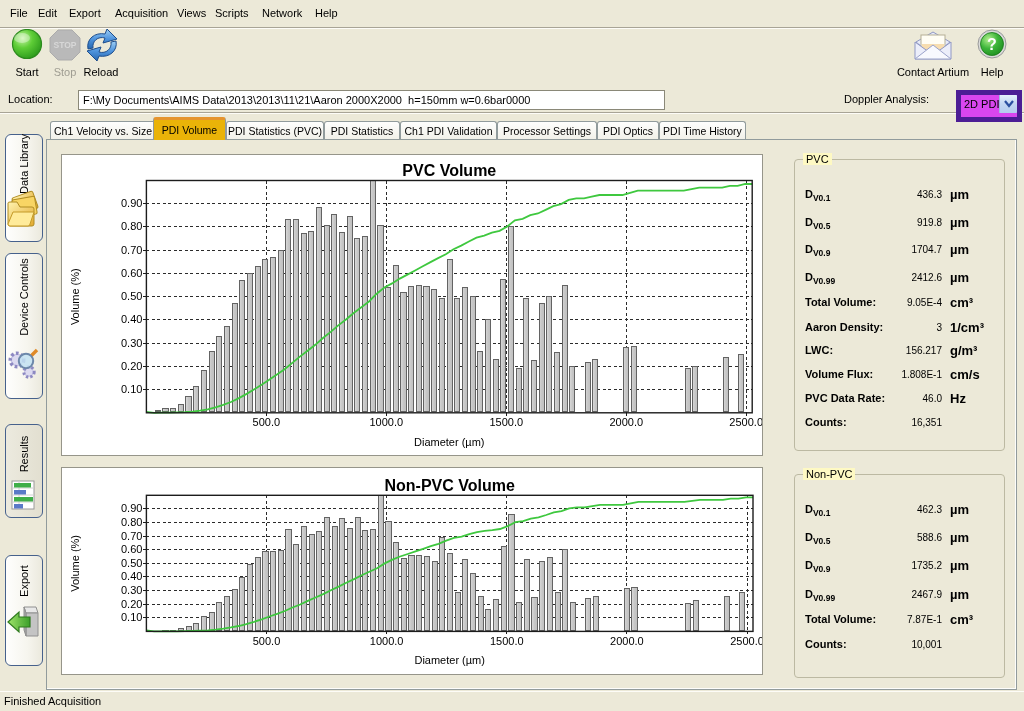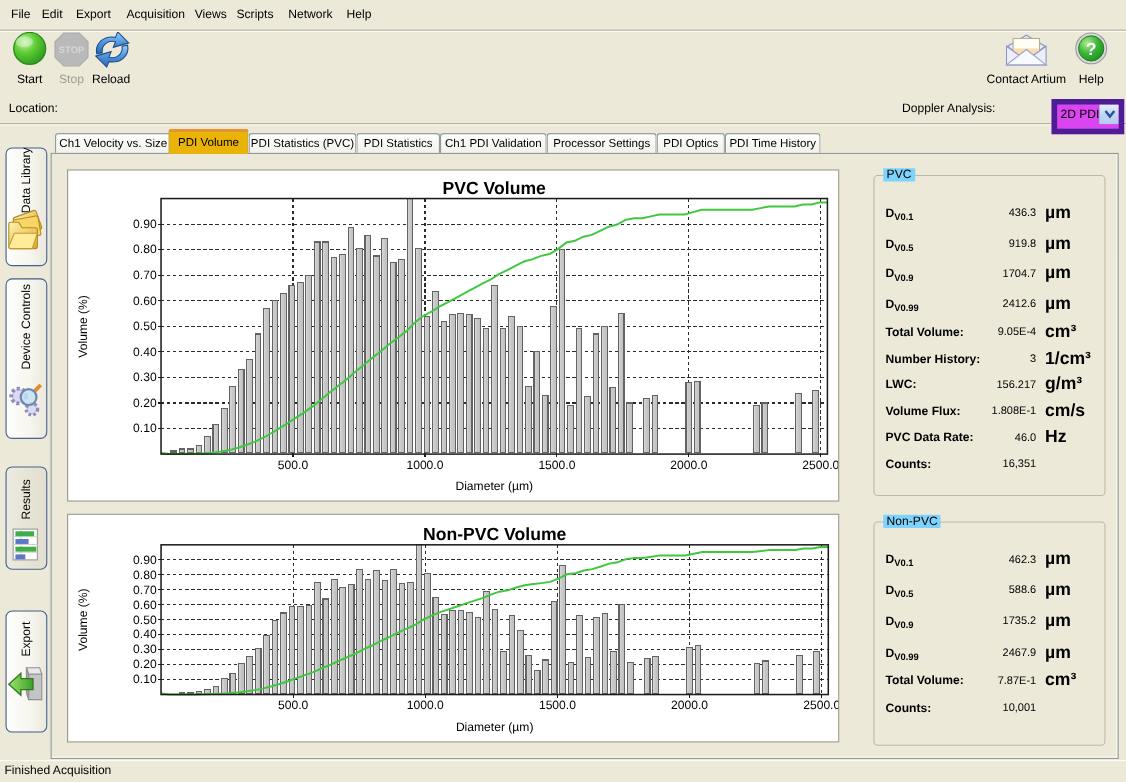--- a/index.html
+++ b/index.html
@@ -17,26 +17,26 @@
 #combo .btn { position:absolute; right:0; top:0; width:18px; height:18px; background:linear-gradient(180deg,#e6f0fc,#c2d6f2 50%,#b4ccee); border-left:1px solid #9ebcdf; border-radius:0 1px 1px 0; }
 #combo .btn svg { position:absolute; left:3px; top:5px; }
 .sbtn { position:absolute; left:5px; width:38px; border:1px solid #46618c; border-radius:6px; background:linear-gradient(90deg,#fefefd,#f6f5ee 60%,#ebe9dd); }
 .sbtn.sel { background:linear-gradient(90deg,#eceadf,#e2dfd0); }
 .vtext { position:absolute; white-space:nowrap; transform:translate(-50%,-50%) rotate(-90deg); font-size:11px; }
 .tab { position:absolute; top:121px; height:19px; background:linear-gradient(180deg,#fefefd,#f1f0e8); border:1px solid #919b9c; border-bottom:none; border-radius:3px 3px 0 0; text-align:center; padding-top:3px; font-size:10.5px; }
 .tab.sel { top:117px; height:23px; background:#eab308; border-top:3px solid #e5942e; padding-top:4px; z-index:3; }
 #pane { position:absolute; left:46px; top:139px; width:971px; height:551px; background:#ece9d8; border:1px solid #919b9c; border-top:1px solid #919b9c; box-shadow:inset -1px -1px 0 #fdfdfb; }
 .chartbox { position:absolute; left:61px; background:#fff; border:1px solid #96958a; overflow:hidden; }
 .grp { position:absolute; left:794px; width:211px; border:1px solid #bcb9a2; border-radius:4px; }
-.grp .cap { position:absolute; left:8px; top:-7px; background:#7dd3fc; padding:0 3px; font-size:11px; }
+.grp .cap { position:absolute; left:8px; top:-7px; background:#fef9c3; padding:0 3px; font-size:11px; }
 .lbl { position:absolute; left:11px; transform:translateY(-50%); font-size:11px; }
 .lbl.b, .lbl b { font-weight:bold; }
 .sub { font-weight:bold; font-size:8.5px; position:relative; top:3px; }
 .val { position:absolute; right:63px; transform:translateY(-50%); font-size:10px; }
-.unit { position:absolute; left:156px; transform:translateY(-50%); font-size:16px; font-weight:bold; }
+.unit { position:absolute; left:156px; transform:translateY(-50%); font-size:13px; font-weight:bold; }
 #statusbar { position:absolute; left:0; top:691px; width:1024px; height:20px; background:#ece9d8; border-top:1px solid #fdfcf7; padding:3px 0 0 4px; }
 </style></head>
 <body>
 <div id="menubar">
  <span style="left:10px">File</span>
     <span style="left:38px">Edit</span>
  <span style="left:69px">Export</span>
     <span style="left:115px">Acquisition</span>
  <span style="left:177px">Views</span>
     <span style="left:215px">Scripts</span>
@@ -90,21 +90,22 @@
 </div>
 <div class="tblbl" style="left:7px;top:66px;width:40px">Start</div>
 <div class="tblbl dis" style="left:45px;top:66px;width:40px">Stop</div>
 <div class="tblbl" style="left:81px;top:66px;width:40px">Reload</div>
 <div class="tblbl" style="left:893px;top:66px;width:80px">Contact Artium</div>
 <div class="tblbl" style="left:972px;top:66px;width:40px">Help</div>
 
 <div class="groove" style="top:112px"></div>
 <div id="locrow">
  <span style="position:absolute;left:8px;top:5px">Location:</span>
- <span style="position:absolute;left:820px;top:5px;width:133px;text-align:left">Doppler Analysis:</span>
+ <div id="locfield">F:\My Documents\AIMS Data\2013\2013\11\21\Aaron 2000X2000&nbsp; h=150mm w=0.6bar0000</div>
+ <span style="position:absolute;left:820px;top:5px;width:133px;text-align:center">Doppler Analysis:</span>
  <div id="combo">
       <span class="txt">2D PDI</span>
       <div class="btn">
         <svg width="12" height="9">
           <path d="M2 1 L6 6 L10 1" fill="none" stroke="#2a4fa0" stroke-width="2.2"></path>
         </svg>
       </div>
     </div>
 </div>
 
@@ -424,21 +425,21 @@
     <div class="unit" style="top:63px">µm</div>
     <div class="lbl" style="top:90px"><b>D</b><span class="sub">V0.9</span></div>
     <div class="val" style="top:90px">1704.7</div>
     <div class="unit" style="top:90px">µm</div>
     <div class="lbl" style="top:118px"><b>D</b><span class="sub">V0.99</span></div>
     <div class="val" style="top:118px">2412.6</div>
     <div class="unit" style="top:118px">µm</div>
     <div class="lbl b" style="top:143px">Total Volume:</div>
     <div class="val" style="top:143px">9.05E-4</div>
     <div class="unit" style="top:143px">cm³</div>
-    <div class="lbl b" style="top:168px">Number History:</div>
+    <div class="lbl b" style="top:168px">Aaron Density:</div>
     <div class="val" style="top:168px">3</div>
     <div class="unit" style="top:168px">1/cm³</div>
     <div class="lbl b" style="top:191px">LWC:</div>
     <div class="val" style="top:191px">156.217</div>
     <div class="unit" style="top:191px">g/m³</div>
     <div class="lbl b" style="top:215px">Volume Flux:</div>
     <div class="val" style="top:215px">1.808E-1</div>
     <div class="unit" style="top:215px">cm/s</div>
     <div class="lbl b" style="top:239px">PVC Data Rate:</div>
     <div class="val" style="top:239px">46.0</div>

